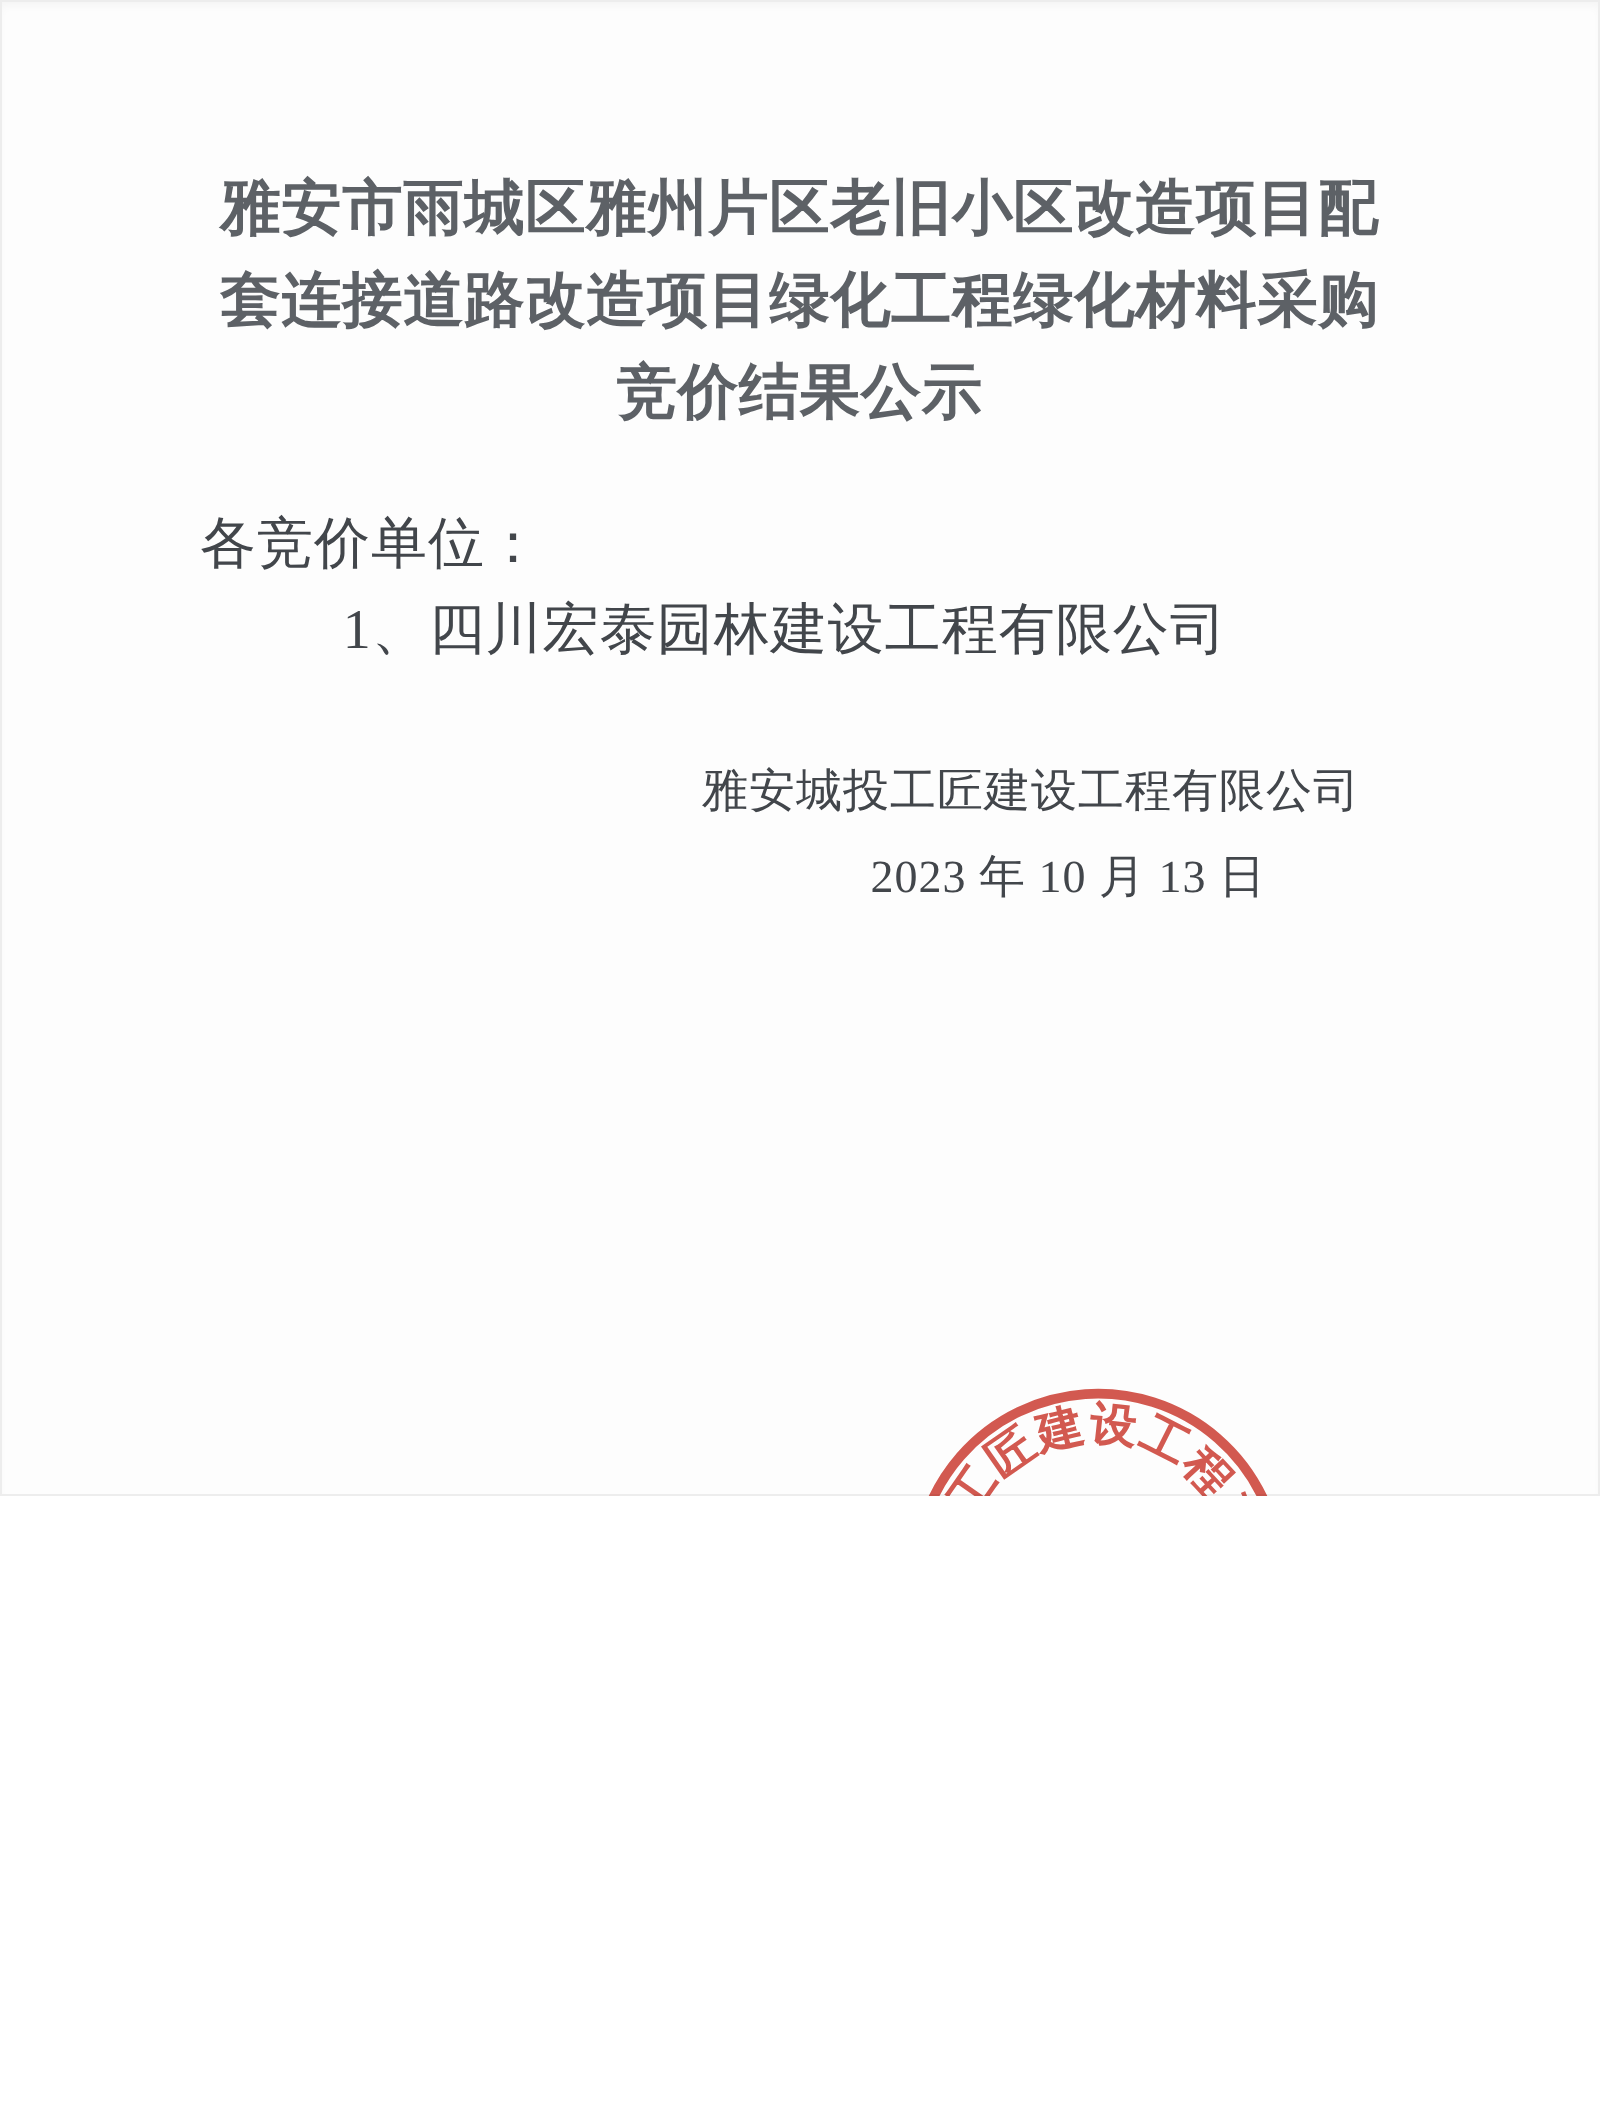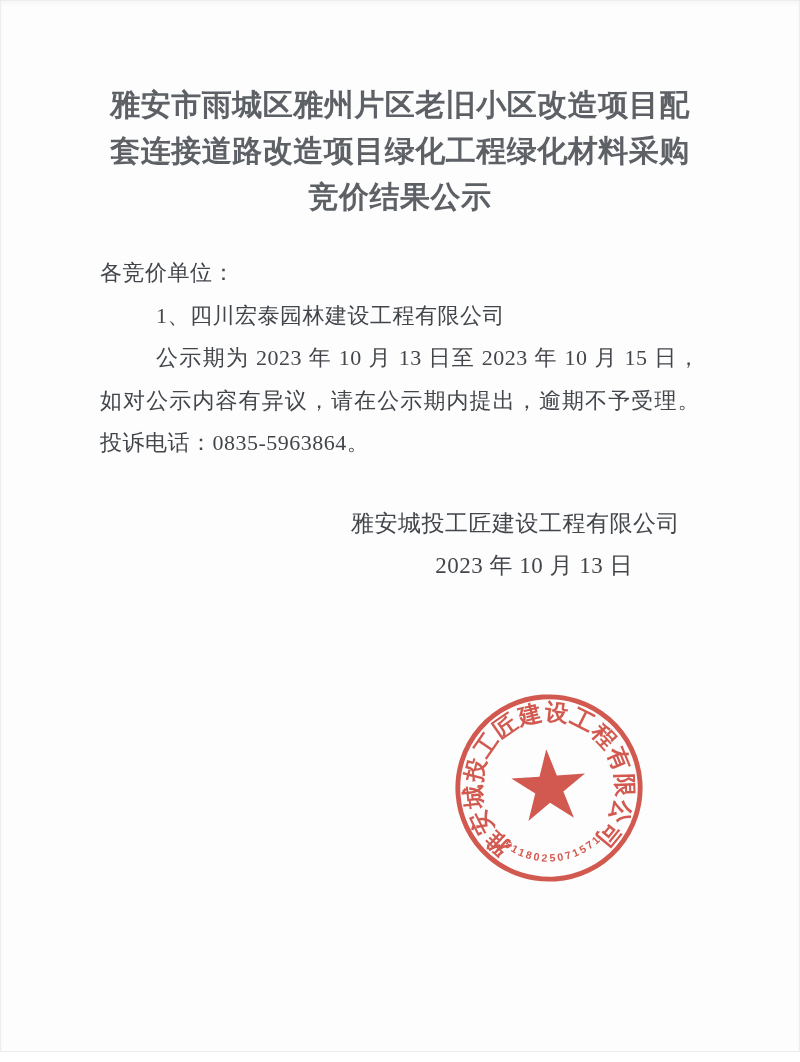--- a/index.html
+++ b/index.html
@@ -2,42 +2,42 @@
 <html style="--page-bg: #fdfdfd; --title-color: #5d6166; --body-color: #42464b; --seal-red: #d0483d;"><head>
 <meta charset="utf-8">
 <style>
   * { margin: 0; padding: 0; box-sizing: border-box; }
   html, body { width: 800px; }
   body { background: #ffffff; }
 
   .page {
     position: relative;
     width: 800px;
-    height: 1052px;
+    height: 748px;
     background: var(--page-bg, #fdfdfd);
     overflow: hidden;
     font-family: "Liberation Serif", serif;
     box-shadow: inset 0 0 0 1px #ededed, inset 0 3px 4px rgba(0,0,0,0.035);
   }
 
   .title {
     margin: 82px auto 0;
     width: 608px;
     text-align: center;
     font-family: "Liberation Sans", sans-serif;
     font-weight: 700;
     font-size: 30px;
     line-height: 46px;
     letter-spacing: 0.5px;
     color: var(--title-color, #5d6166);
   }
 
   .body-text {
     margin: 32px 100px 0;
-    font-size: 22px;
+    font-size: 28px;
     line-height: 42.5px;
     letter-spacing: 0.5px;
     color: var(--body-color, #42464b);
     text-align: justify;
   }
   .salutation { text-indent: 0; }
   .para { text-indent: 2.55em; }
   .winner { text-indent: 2.55em; text-align: left; }
 
   .signature {
@@ -84,21 +84,20 @@
 </head>
 <body>
 
 <div class="page">
 
   <h1 class="title">雅安市雨城区雅州片区老旧小区改造项目配套连接道路改造项目绿化工程绿化材料采购竞价结果公示</h1>
 
   <div class="body-text">
     <p class="salutation">各竞价单位：</p>
     <p class="winner">1、四川宏泰园林建设工程有限公司</p>
-    <p class="para">公示期为 2023 年 10 月 13 日至 2023 年 10 月 15 日，如对公示内容有异议，请在公示期内提出，逾期不予受理。投诉电话：0835-5963864。</p>
   </div>
 
   <div class="signature">
     <div class="sig-company">雅安城投工匠建设工程有限公司</div>
     <div class="sig-date">2023 年 10 月 13 日</div>
   </div>
 
   <svg class="seal" viewBox="0 0 200 200" xmlns="http://www.w3.org/2000/svg">
     <defs>
       <path id="sealTextArc" d="M 50.5,149.5 A 70,70 0 1 1 149.5,149.5" fill="none"></path>

